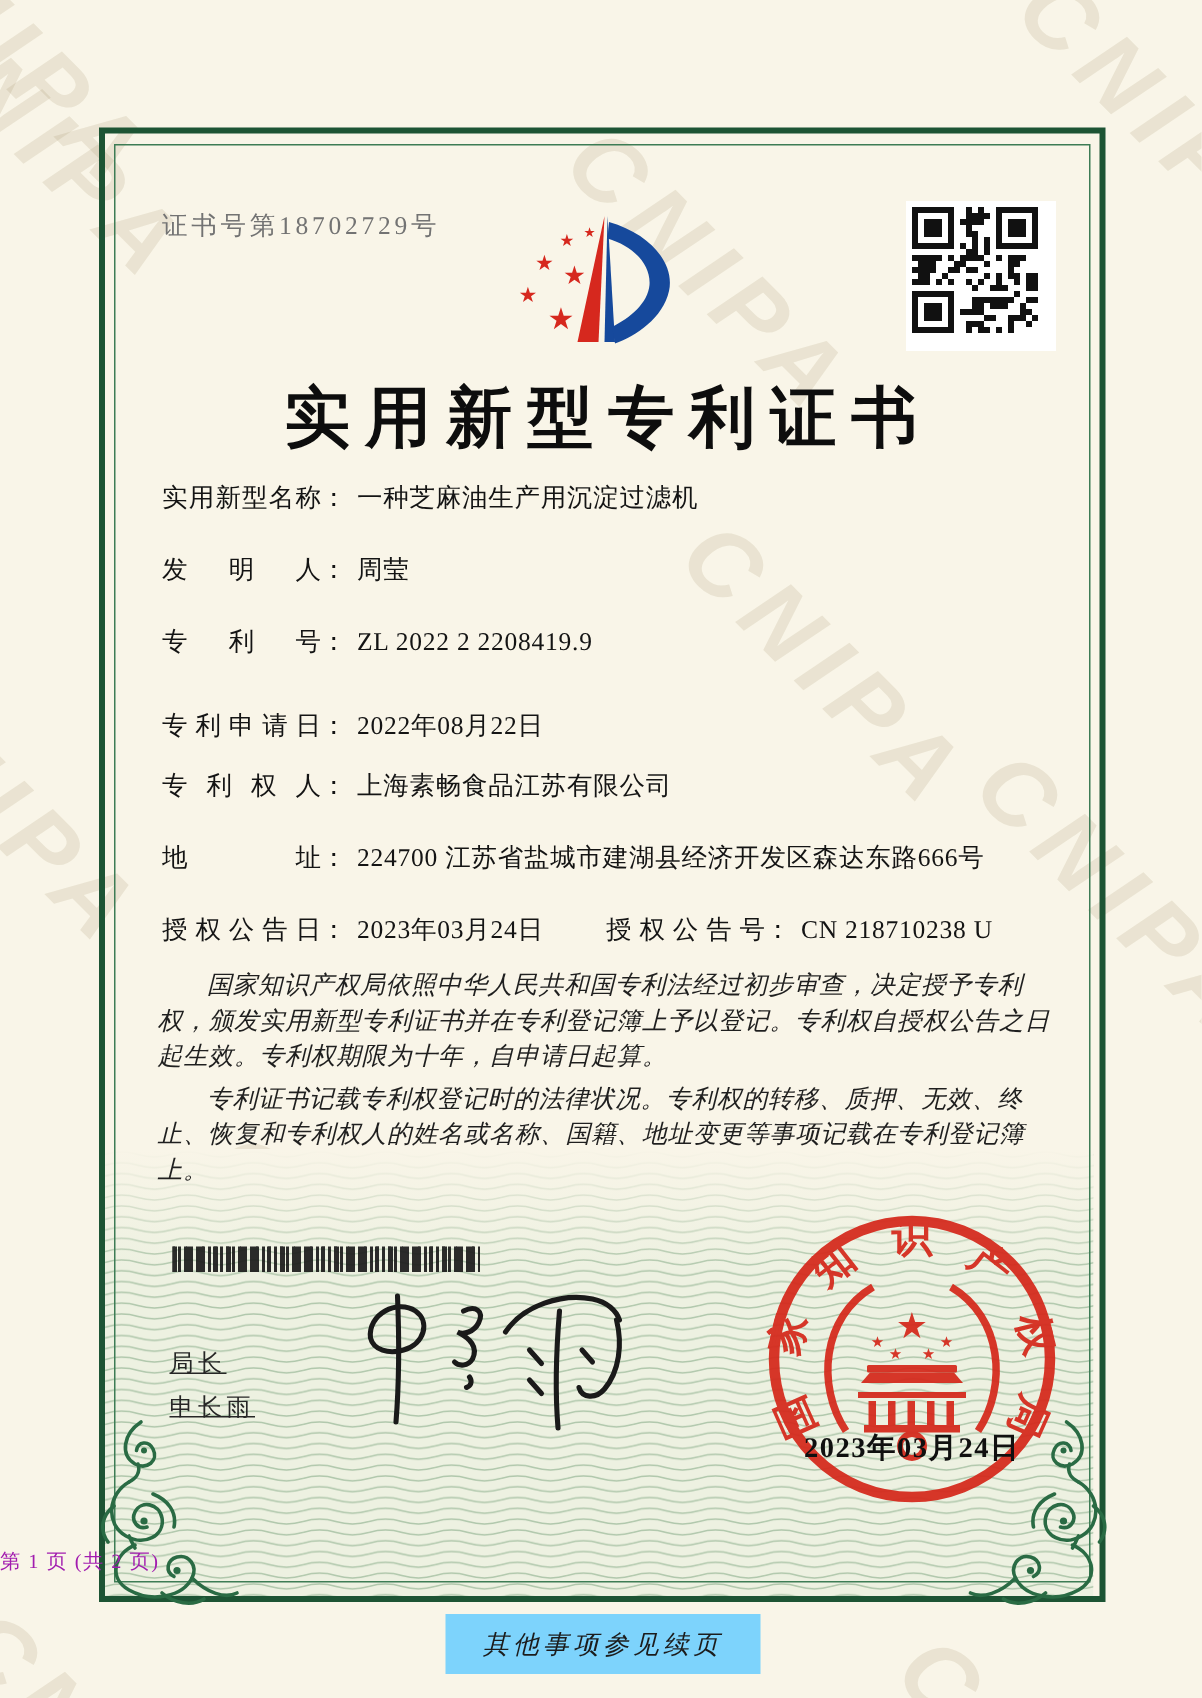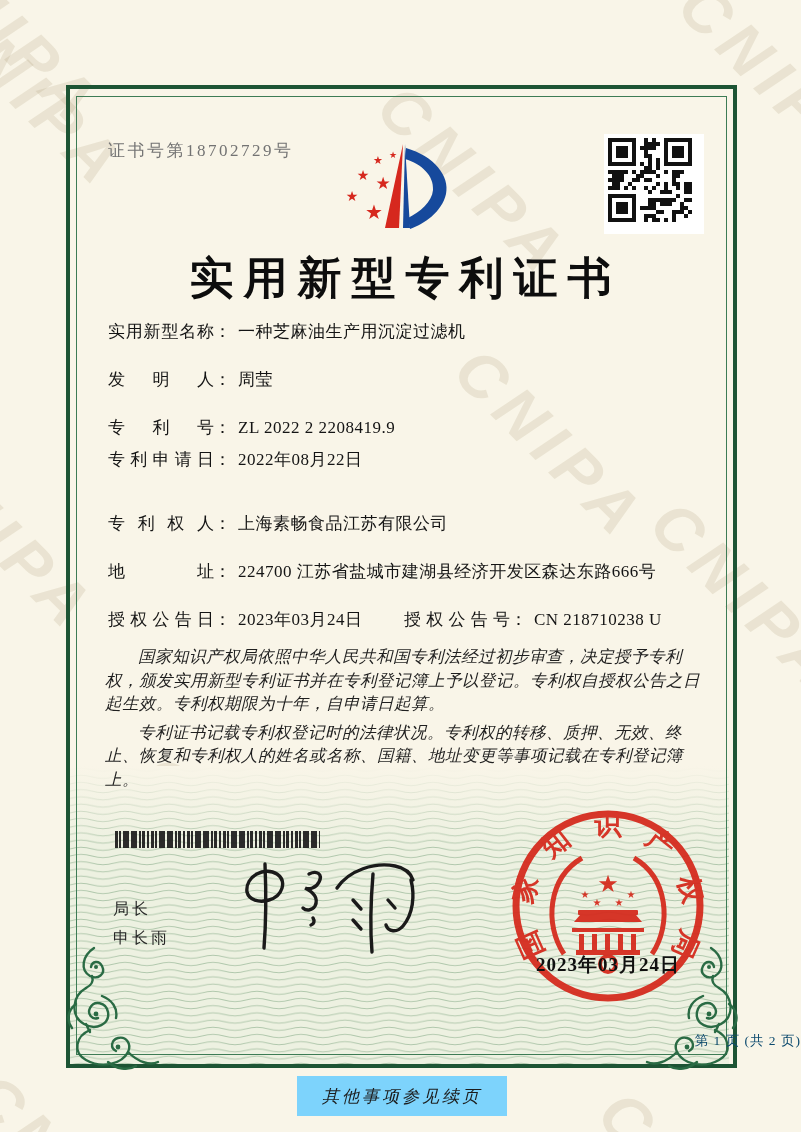--- a/index.html
+++ b/index.html
@@ -56,21 +56,21 @@
   }
   .qr-wrap svg{position:absolute;left:4px;top:4px;}
   .doc-title{
     position:absolute;left:0;top:249px;width:801px;z-index:5;
     text-align:center;font-size:44px;font-weight:bold;
     letter-spacing:10px;text-indent:10px;color:#0d0d0d;
   }
   
   .fields{position:absolute;left:108px;top:320px;width:600px;z-index:5;}
   .frow{position:absolute;left:0;width:600px;font-size:17px;line-height:24px;color:#141414;}
-  .r1{top:0;} .r2{top:48px;} .r3{top:96px;} .r4{top:128px;}
+  .r1{top:0;} .r2{top:48px;} .r3{top:96px;} .r4{top:152px;}
   .r5{top:192px;} .r6{top:240px;} .r7{top:288px;}
   .f-label{
     display:inline-block;width:106px;vertical-align:top;
     text-align:justify;text-align-last:justify;
   }
   .f-colon{display:inline-block;vertical-align:top;}
   .f-value{display:inline-block;vertical-align:top;margin-left:7px;letter-spacing:0.5px;}
   .fgroup2{position:absolute;left:296px;top:0;}
   
   .body-text{position:absolute;left:105px;top:645px;width:597px;z-index:5;}
@@ -83,38 +83,38 @@
   .barcode{
     position:absolute;left:115px;top:831px;width:205px;height:17px;z-index:5;
     background-image:
       repeating-linear-gradient(90deg,#1b1b1b 0 2px,transparent 2px 4px),
       repeating-linear-gradient(90deg,#1b1b1b 0 3px,transparent 3px 9px);
     opacity:0.92;
   }
   .signer-title,.signer-name{
     position:absolute;left:113px;z-index:5;
     font-family:"Liberation Sans","DejaVu Sans",sans-serif;
-    font-size:16px;letter-spacing:3px;color:#262626;
+    font-size:16px;letter-spacing:3px;color:#262626;text-decoration:underline;
   }
   .signer-title{top:899px;}
   .signer-name{top:928px;}
   .signature{position:absolute;left:225px;top:848px;z-index:6;}
   .seal{position:absolute;left:508px;top:806px;z-index:6;opacity:0.93;}
   .seal-char{
     font-family:"Liberation Serif","DejaVu Serif",serif;
     font-weight:bold;font-size:27px;fill:#d5281b;
   }
   .seal-date{
     position:absolute;left:536px;top:952px;width:144px;z-index:7;
     text-align:center;font-size:19px;font-weight:bold;color:#101010;
     letter-spacing:1px;
   }
   .page-number{
     position:absolute;left:0;top:1032px;width:801px;z-index:5;
-    text-align:right;font-size:13.5px;color:#0c4a6e;letter-spacing:1px;
+    text-align:left;font-size:13.5px;color:#a21caf;letter-spacing:1px;
   }
   .note-patch{
     position:absolute;left:297px;top:1076px;width:210px;height:40px;z-index:5;
     background:#7dd3fc;display:flex;align-items:center;justify-content:center;
   }
   .note-text{
     font-size:17px;font-style:italic;letter-spacing:3px;color:#1c1c1c;
   }
 </style>
 </head>

